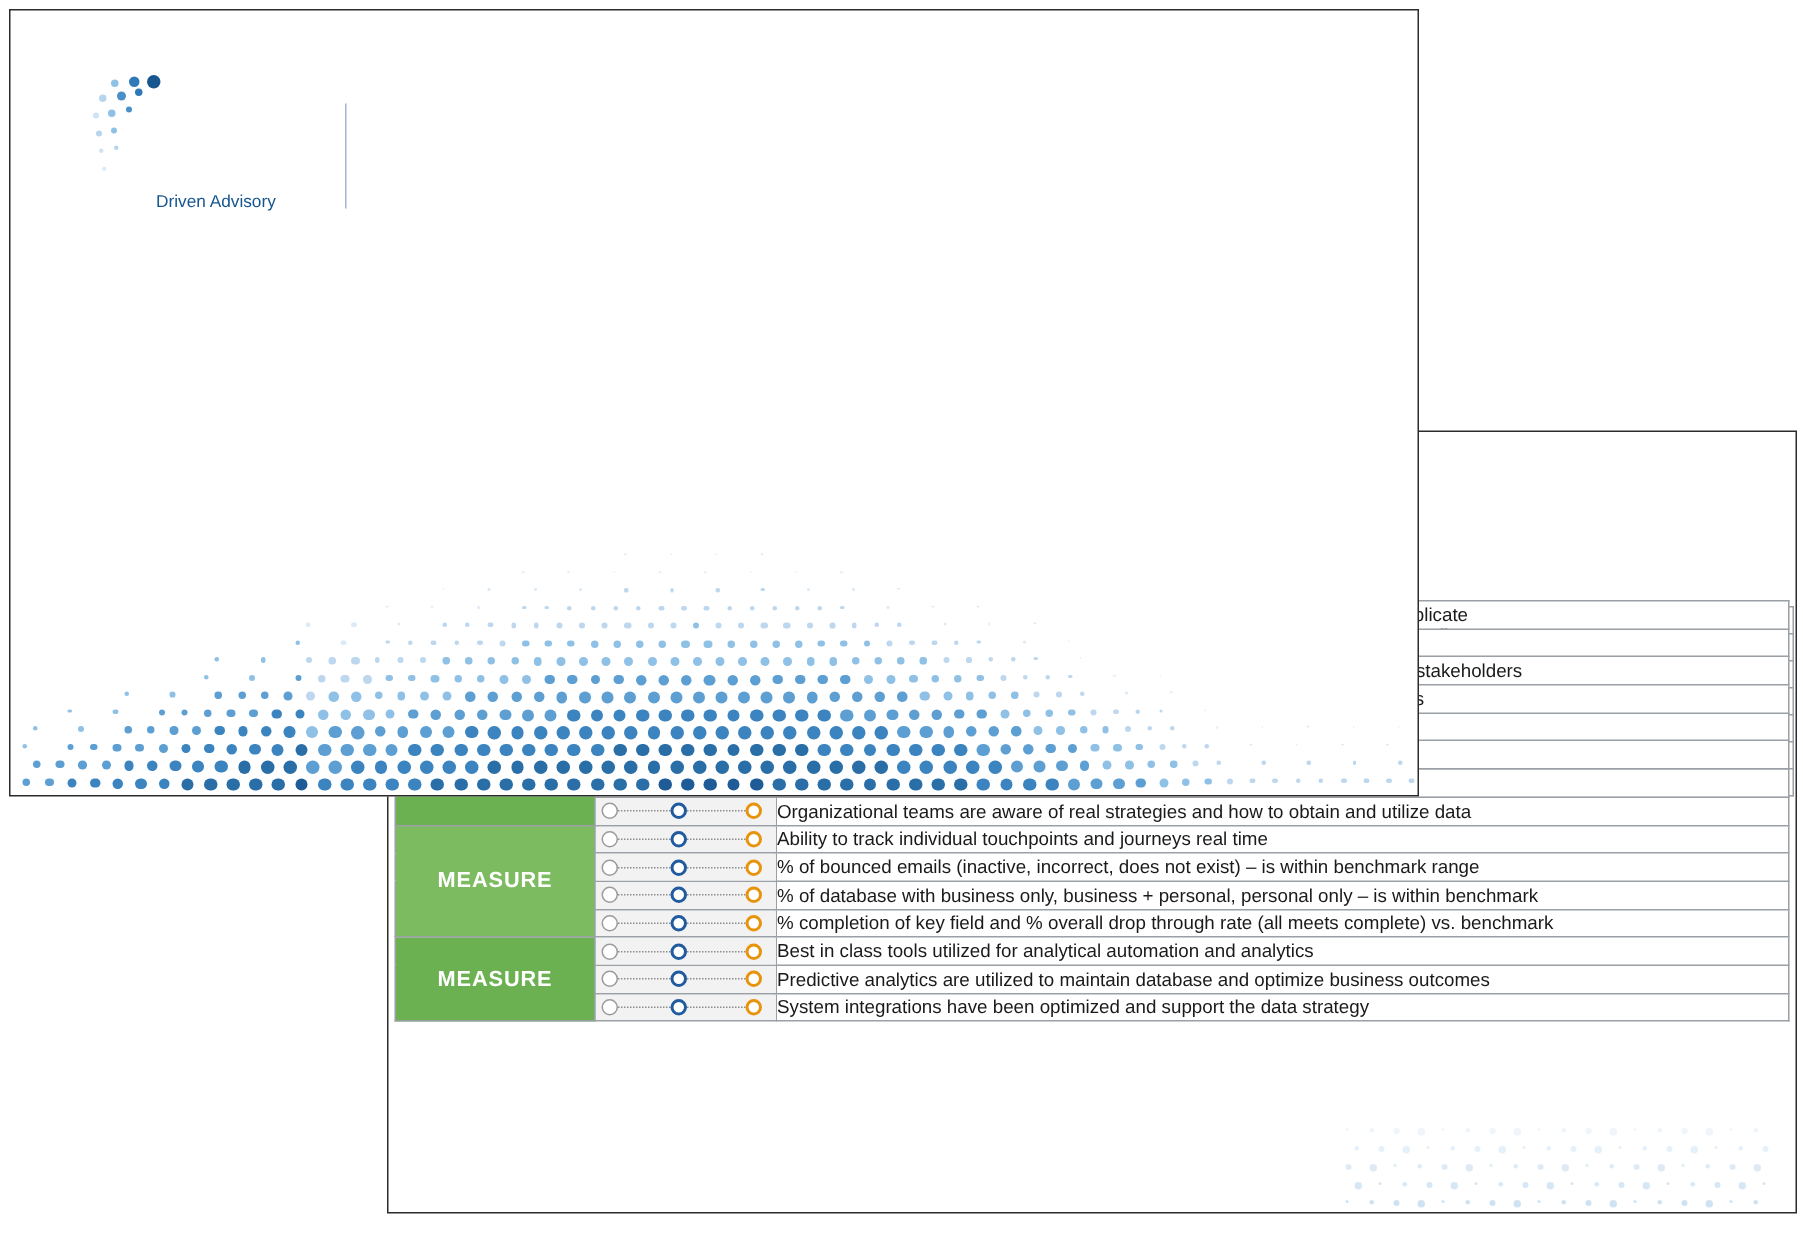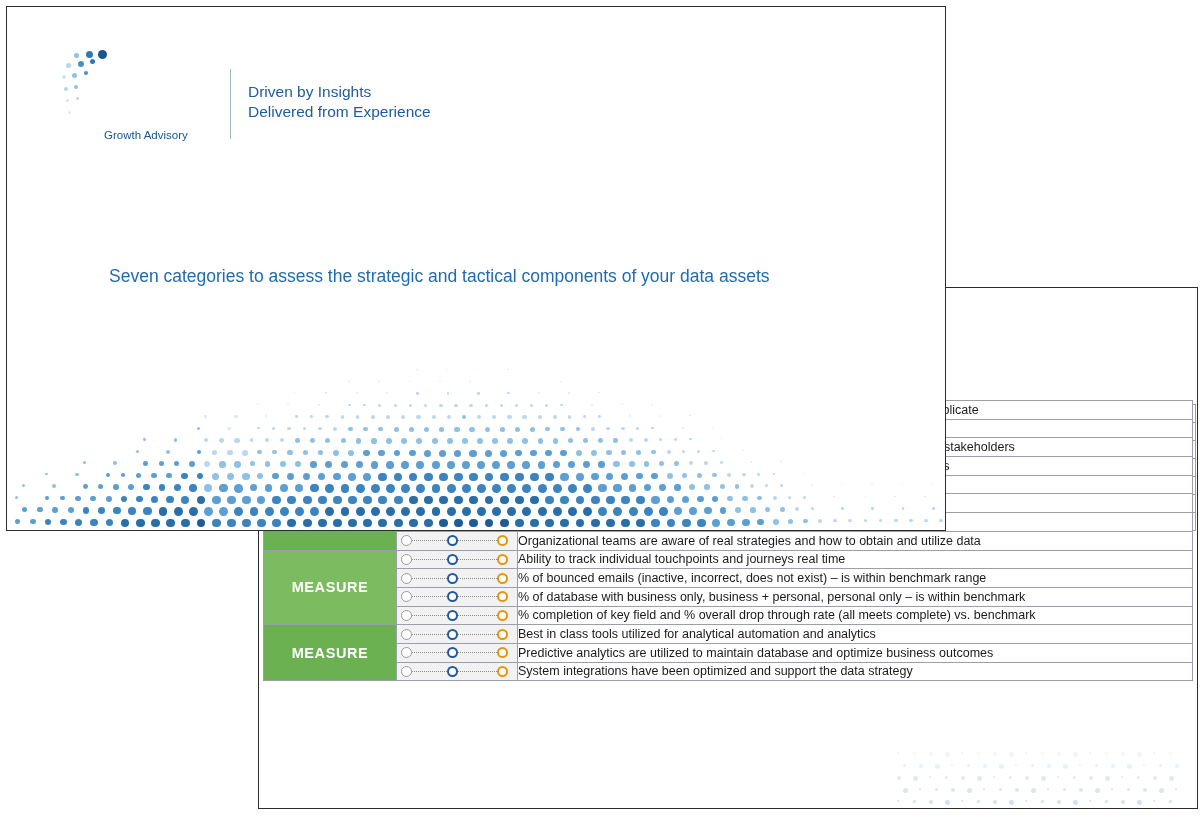--- a/index.html
+++ b/index.html
@@ -521,29 +521,24 @@
           <i style="left: 28px; top: 10px; width: 5px; height: 5px; background: rgb(47, 121, 184);"></i>
           <i style="left: 0px; top: 26px; width: 4px; height: 4px; background: rgb(207, 227, 244);"></i>
           <i style="left: 10px; top: 24px; width: 5px; height: 5px; background: rgb(143, 192, 230);"></i>
           <i style="left: 22px; top: 22px; width: 4px; height: 4px; background: rgb(74, 144, 200);"></i>
           <i style="left: 2px; top: 38px; width: 4px; height: 4px; background: rgb(182, 214, 239);"></i>
           <i style="left: 12px; top: 36px; width: 4px; height: 4px; background: rgb(143, 192, 230);"></i>
           <i style="left: 4px; top: 50px; width: 3px; height: 3px; background: rgb(207, 227, 244);"></i>
           <i style="left: 14px; top: 48px; width: 3px; height: 3px; background: rgb(182, 214, 239);"></i>
           <i style="left: 6px; top: 62px; width: 3px; height: 3px; background: rgb(223, 236, 248);"></i>
         </div>
-      <div class="sbi-sub">Growth Advisory</div>
+      <div class="sbi-sub">Driven Advisory</div>
       <div class="logo-divider"></div>
-      <div class="tagline">
-        <div>Driven by Insights</div>
-        <div>Delivered from Experience</div>
-      </div>
     </div>
 
-    <div class="front-sub">Seven categories to assess the strategic and tactical components of your data assets</div>
 
     <div class="wave" id="wave">
         <i style="left: 7.58065px; top: 195.5px; width: 3.7px; height: 3.7px; background: rgb(143, 192, 230);"></i>
         <i style="left: 7.58065px; top: 218.5px; width: 5.5px; height: 5.5px; background: rgb(93, 159, 210);"></i>
         <i style="left: 15.1613px; top: 184px; width: 3.2px; height: 3.2px; background: rgb(143, 192, 230);"></i>
         <i style="left: 15.1613px; top: 207px; width: 5px; height: 5px; background: rgb(93, 159, 210);"></i>
         <i style="left: 22.7419px; top: 218.5px; width: 5.9px; height: 5.9px; background: rgb(93, 159, 210);"></i>
         <i style="left: 37.9032px; top: 172.5px; width: 2.7px; height: 2.7px; background: rgb(143, 192, 230);"></i>
         <i style="left: 37.9032px; top: 195.5px; width: 4.5px; height: 4.5px; background: rgb(93, 159, 210);"></i>
         <i style="left: 30.3226px; top: 207px; width: 5.4px; height: 5.4px; background: rgb(93, 159, 210);"></i>

